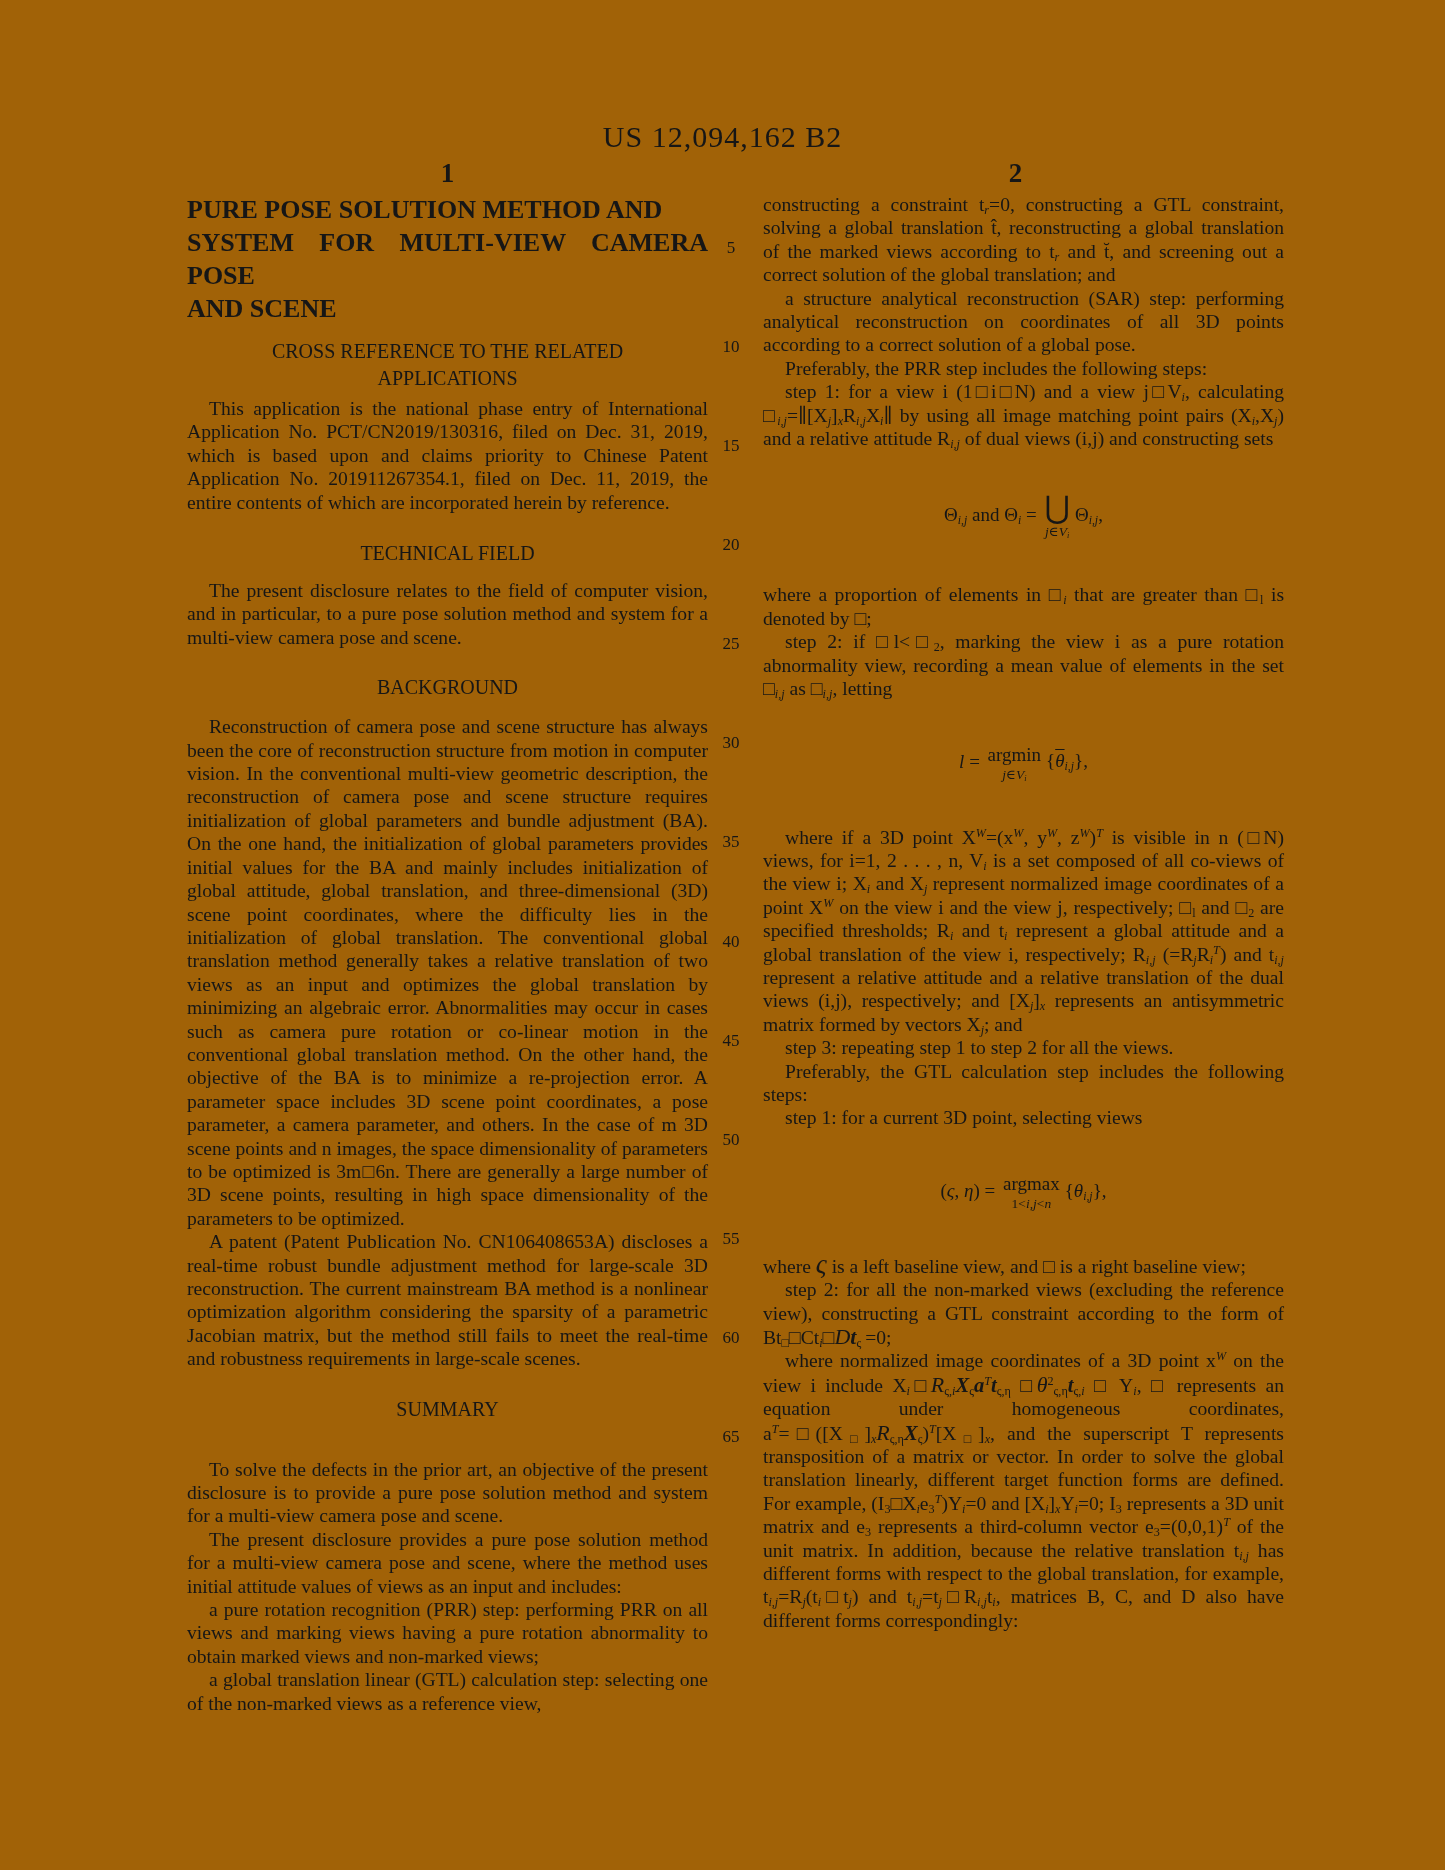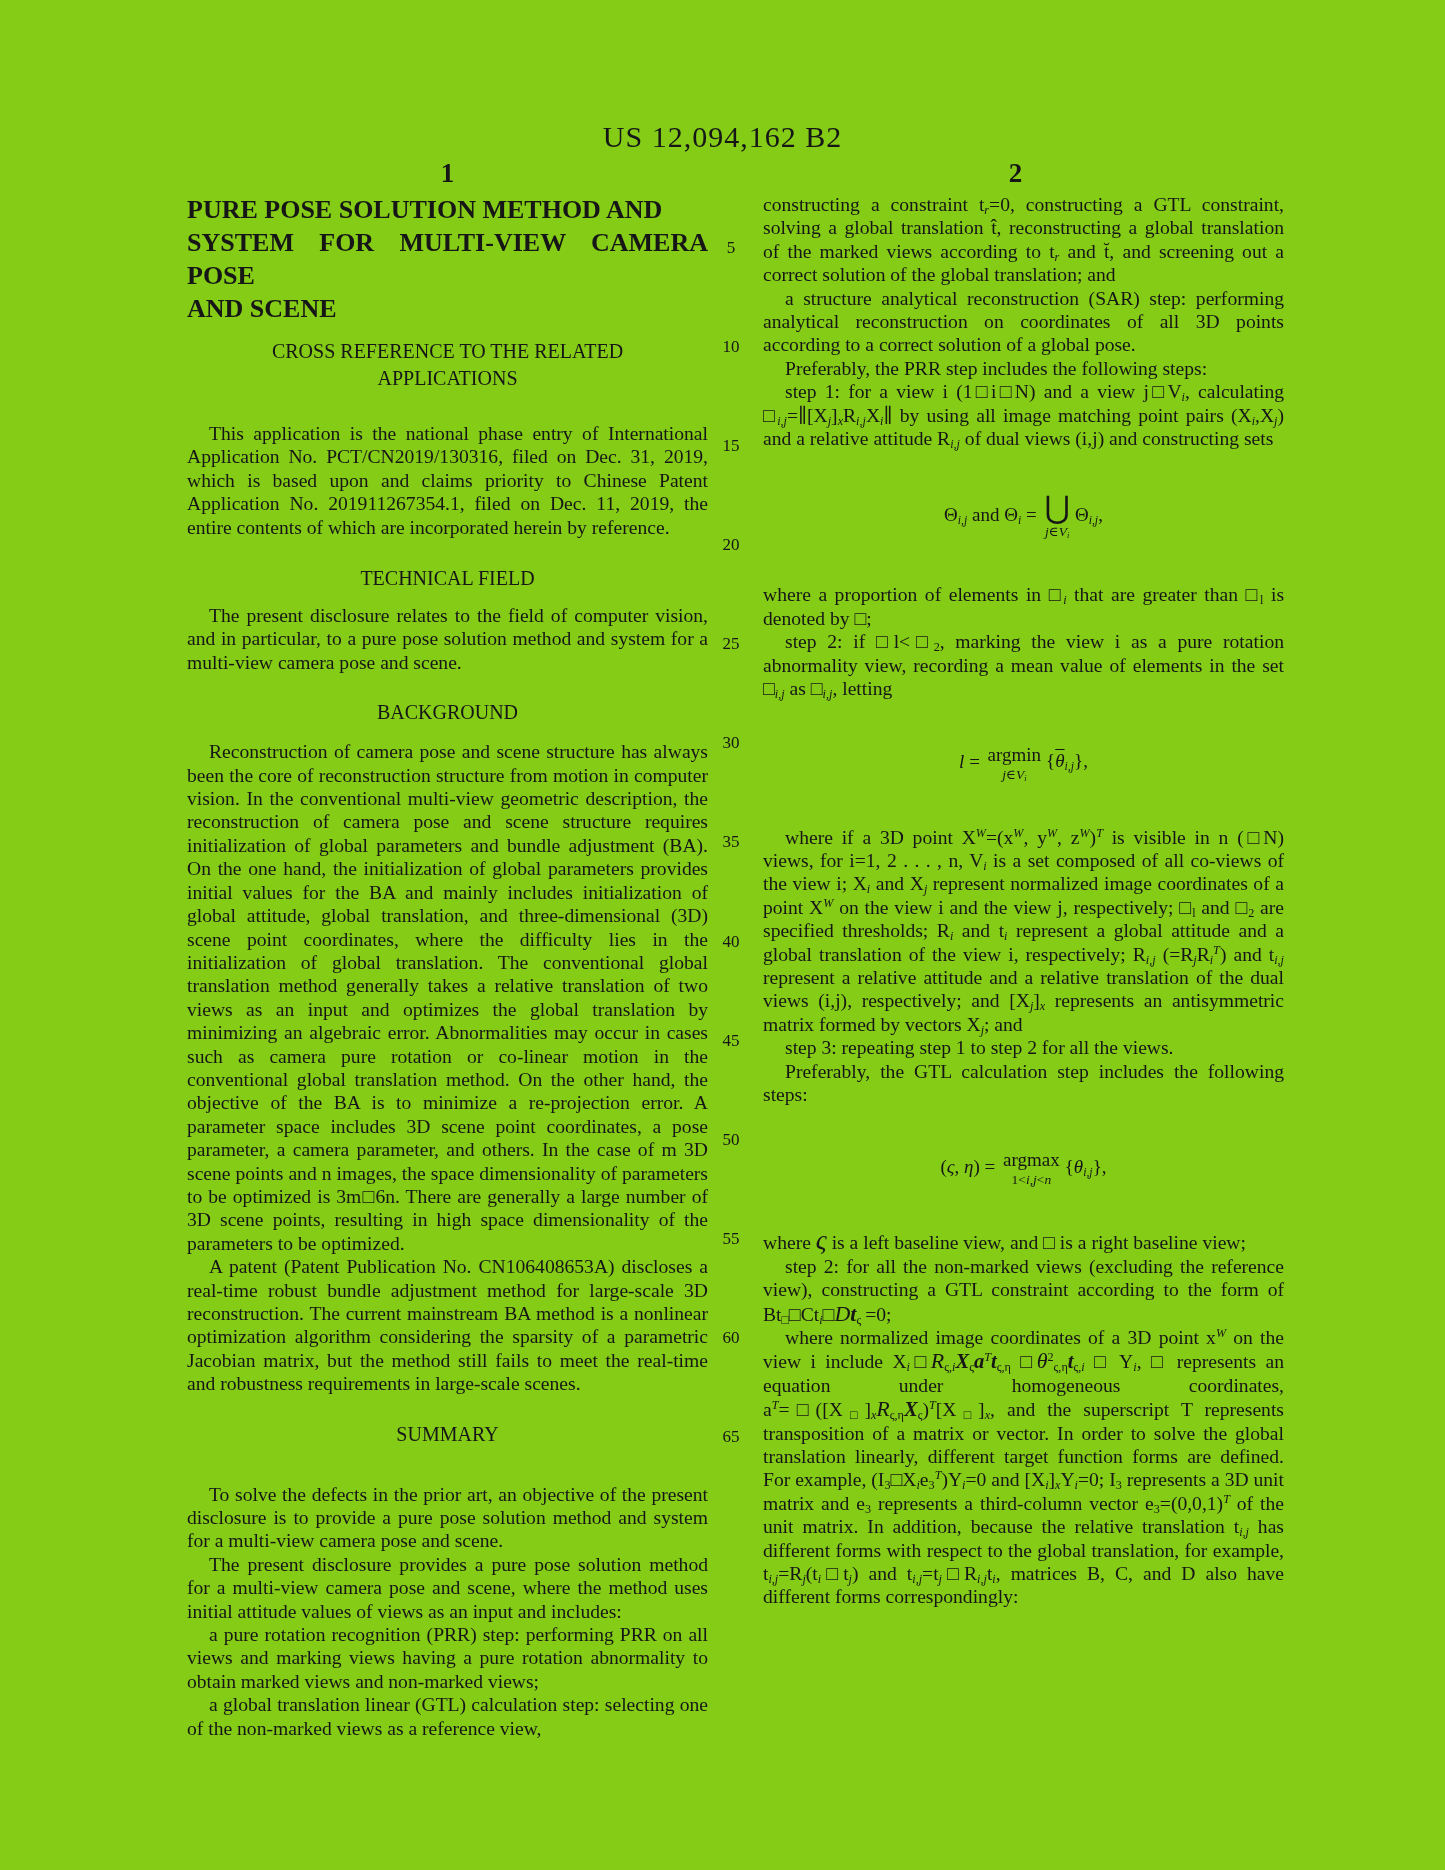--- a/index.html
+++ b/index.html
@@ -1,17 +1,17 @@
 <!DOCTYPE html>
 <html><head>
 <meta charset="utf-8">
 <style>
   html,body{margin:0;padding:0;background:#ffffff;}
   .page{
-    position:relative;width:1445px;height:1870px;background:#84cc16;
+    position:relative;width:1445px;height:1870px;background:#a16207;
     font-family:"Liberation Serif","DejaVu Serif",serif;color:#161616;
     overflow:hidden;
   }
   .pat-num{
     position:absolute;top:120px;left:0;width:1445px;text-align:center;
     font-size:30px;letter-spacing:1px;
   }
   .col-num{position:absolute;top:158px;width:521px;text-align:center;font-size:27px;font-weight:bold;}
   .col-num-left{left:187px;}
   .col-num-right{left:755px;}
@@ -28,21 +28,21 @@
   .col-left{left:187px;}
   .col-right{left:763px;}
   .title{
     font-size:26px;line-height:33px;font-weight:bold;
     margin:0;text-indent:0;
   }
   .shead{
     font-size:20px;line-height:27px;font-weight:normal;text-align:center;
     margin:24px 0 16px;text-indent:0;
   }
-  .shead-cross{margin:13px 0 30px;}
+  .shead-cross{margin:13px 0 5px;}
   .shead-tech{margin:26px 0 12px;}
   .shead-back{margin:25px 0 14px;}
   .shead-sum{margin:25px 0 35px;}
   .para{margin:0;}
   .para.indent{text-indent:22px;}
   .formula{
     text-align:center;margin:44px 0;font-size:19px;line-height:22px;text-indent:0;
   }
   .limop{
     display:inline-flex;flex-direction:column;align-items:center;
@@ -113,20 +113,21 @@
         </span><span class="fsp">Θ<sub><i>i,j</i></sub>,</span></div>
     <p class="para">where a proportion of elements in □<sub><i>i</i></sub> that are greater than □<sub>l</sub> is denoted by □;</p>
     <p class="para indent">step 2: if □l&lt;□<sub>2</sub>, marking the view i as a pure rotation abnormality view, recording a mean value of elements in the set □<sub><i>i,j</i></sub> as □<sub><i>i,j</i></sub>, letting</p>
     <div class="formula"><i>l</i> = <span class="limop">
           <span class="opname">argmin</span>
           <span class="lim"><i>j</i>∈<i>V<sub>i</sub></i></span>
         </span><span class="fsp">{<span class="ovl"><i>θ</i></span><sub><i>i,j</i></sub>},</span></div>
     <p class="para indent">where if a 3D point X<sup><i>W</i></sup>=(x<sup><i>W</i></sup>, y<sup><i>W</i></sup>, z<sup><i>W</i></sup>)<sup><i>T</i></sup> is visible in n (□N) views, for i=1, 2 . . . , n, V<sub><i>i</i></sub> is a set composed of all co-views of the view i; X<sub><i>i</i></sub> and X<sub><i>j</i></sub> represent normalized image coordinates of a point X<sup><i>W</i></sup> on the view i and the view j, respectively; □<sub>l</sub> and □<sub>2</sub> are specified thresholds; R<sub><i>i</i></sub> and t<sub><i>i</i></sub> represent a global attitude and a global translation of the view i, respectively; R<sub><i>i,j</i></sub> (=R<sub><i>j</i></sub>R<sub><i>i</i></sub><sup><i>T</i></sup>) and t<sub><i>i,j</i></sub> represent a relative attitude and a relative translation of the dual views (i,j), respectively; and [X<sub><i>j</i></sub>]<sub><i>x</i></sub> represents an antisymmetric matrix formed by vectors X<sub><i>j</i></sub>; and</p>
     <p class="para indent">step 3: repeating step 1 to step 2 for all the views.</p>
     <p class="para indent">Preferably, the GTL calculation step includes the following steps:</p>
+    <p class="para indent">step 1: for a current 3D point, selecting views</p>
     <div class="formula">(<i>ς</i>, <i>η</i>) = <span class="limop">
           <span class="opname">argmax</span>
           <span class="lim">1&lt;<i>i,j</i>&lt;<i>n</i></span>
         </span><span class="fsp">{<i>θ</i><sub><i>i,j</i></sub>},</span></div>
     <p class="para">where <span class="bigvar">ς</span> is a left baseline view, and □ is a right baseline view;</p>
     <p class="para indent">step 2: for all the non-marked views (excluding the reference view), constructing a GTL constraint according to the form of Bt<sub>□</sub>□Ct<sub><i>i</i></sub>□<span class="mvar">D<b>t</b></span><sub>ς</sub> =0;</p>
     <p class="para indent">where normalized image coordinates of a 3D point x<sup><i>W</i></sup> on the view i include X<sub><i>i</i></sub>□<span class="mvar">R</span><sub>ς,<i>i</i></sub><span class="mvarb">X</span><sub>ς</sub><span class="mvarb">a</span><sup><i>T</i></sup><span class="mvarb">t</span><sub>ς,η</sub> □<span class="mvar">θ</span><sup>2</sup><sub>ς,η</sub><span class="mvarb">t</span><sub>ς,<i>i</i></sub> □ Y<sub><i>i</i></sub>, □ represents an equation under homogeneous coordinates, a<sup><i>T</i></sup>=□([X<sub>□</sub>]<sub><i>x</i></sub><span class="mvar">R</span><sub>ς,η</sub><span class="mvarb">X</span><sub>ς</sub>)<sup><i>T</i></sup>[X<sub>□</sub>]<sub><i>x</i></sub>, and the superscript T represents transposition of a matrix or vector. In order to solve the global translation linearly, different target function forms are defined. For example, (I<sub>3</sub>□X<sub><i>i</i></sub>e<sub>3</sub><sup><i>T</i></sup>)Y<sub><i>i</i></sub>=0 and [X<sub><i>i</i></sub>]<sub><i>x</i></sub>Y<sub><i>i</i></sub>=0; I<sub>3</sub> represents a 3D unit matrix and e<sub>3</sub> represents a third-column vector e<sub>3</sub>=(0,0,1)<sup><i>T</i></sup> of the unit matrix. In addition, because the relative translation t<sub><i>i,j</i></sub> has different forms with respect to the global translation, for example, t<sub><i>i,j</i></sub>=R<sub><i>j</i></sub>(t<sub><i>i</i></sub>□t<sub><i>j</i></sub>) and t<sub><i>i,j</i></sub>=t<sub><i>j</i></sub>□R<sub><i>i,j</i></sub>t<sub><i>i</i></sub>, matrices B, C, and D also have different forms correspondingly:</p>
   </div>
 
 </div>

